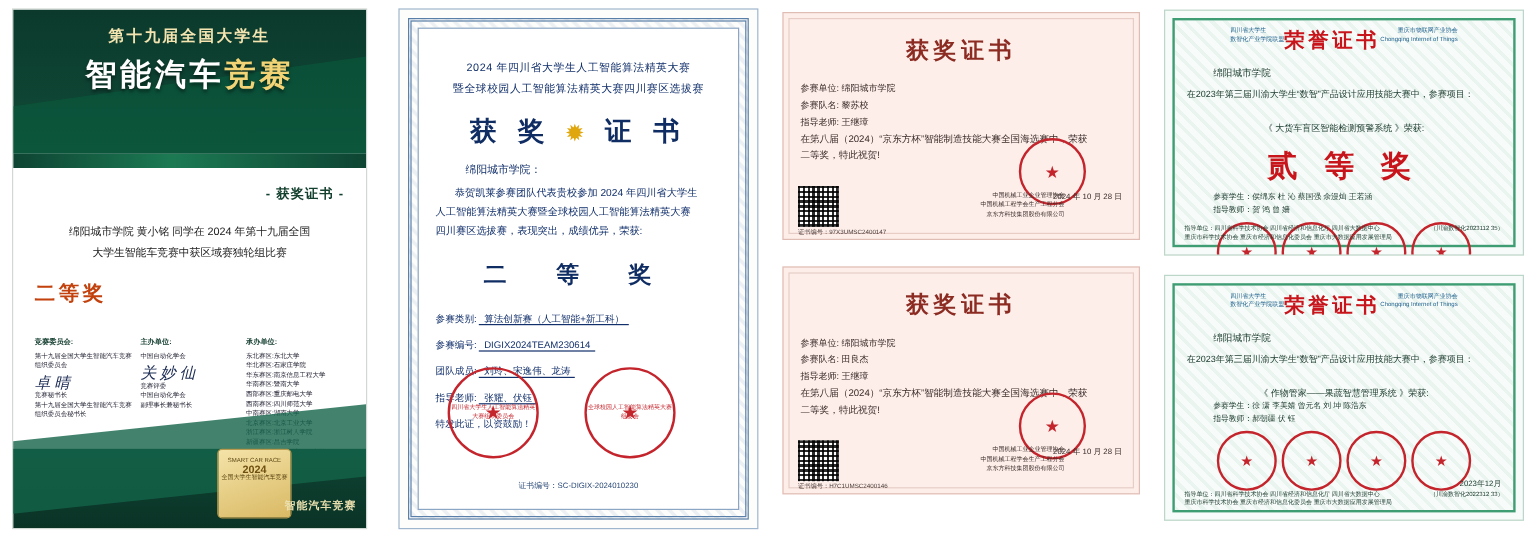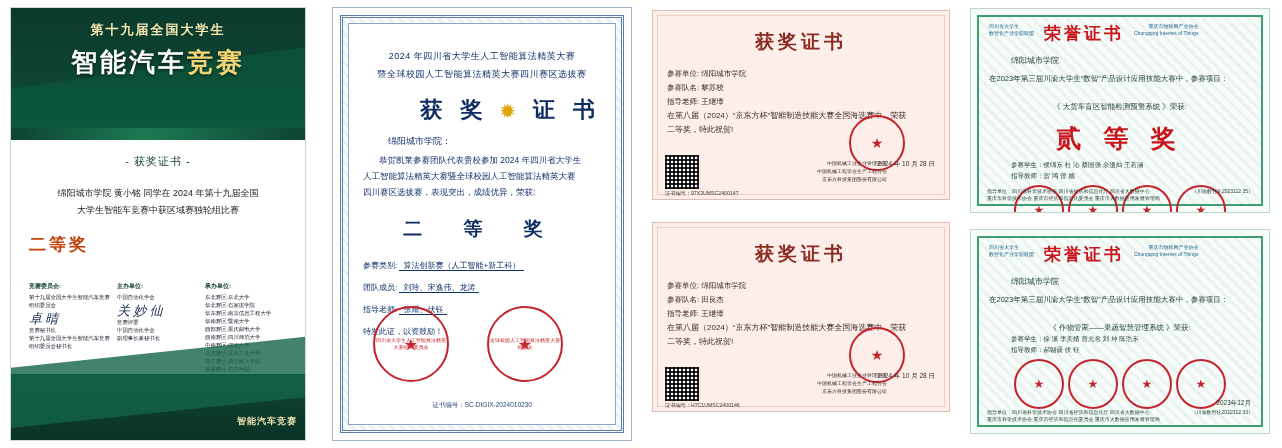--- a/index.html
+++ b/index.html
@@ -43,21 +43,21 @@
     position:relative;text-align:center;color:#ffffff;font-size:26px;
     font-weight:bold;letter-spacing:3px;margin-top:6px;
     text-shadow:0 2px 3px rgba(0,0,0,.45);
   }
   .c1 .t2 em{font-style:normal;color:#f2d375;}
   .c1 .greenband{
     height:12px;background:linear-gradient(90deg,#0e4433,#1c7a53 45%,#0e4433);
   }
   .c1 .body{padding:0 18px;}
   .c1 .sub{
-    text-align:center;font-size:11px;font-weight:normal;color:#14402f;
+    text-align:right;font-size:11px;font-weight:bold;color:#14402f;
     margin:14px 0 16px;letter-spacing:1px;
   }
   .c1 .para{
     text-align:center;font-size:9px;color:#1b1b1b;line-height:17px;
   }
   .c1 .prize{
     text-align:left;font-size:17px;font-weight:bold;color:#c2410c;
     margin:14px 0 4px;letter-spacing:3px;
   }
   .c1 .orgwrap{
@@ -106,21 +106,21 @@
       repeating-linear-gradient(45deg,rgba(90,127,168,.10) 0 3px,transparent 3px 7px);
     padding:5px;
   }
   .c2 .fr2{
     width:100%;height:100%;box-sizing:border-box;border:1px solid #8aa6c4;
     background:#ffffff;padding:10px 14px;position:relative;
   }
   .c2 .l1{text-align:center;font-size:9px;color:#12306b;margin-top:16px;letter-spacing:.5px;}
   .c2 .l2{text-align:center;font-size:9px;color:#12306b;margin-top:5px;letter-spacing:.5px;}
   .c2 .big{
-    text-align:right;font-size:22px;font-weight:bold;color:#102d63;
+    text-align:center;font-size:22px;font-weight:bold;color:#102d63;
     margin:14px 0 6px;letter-spacing:6px;
   }
   .c2 .big .star{color:#e0a60d;font-size:17px;}
   .c2 .rec{font-size:9px;color:#12306b;margin:10px 0 4px;padding-left:25px;}
   .c2 .p{font-size:8.5px;color:#12306b;line-height:16px;text-align:justify;}
   .c2 .p.ind{text-indent:16px;}
   .c2 .grade{
     text-align:center;font-size:19px;font-weight:bold;color:#102d63;
     letter-spacing:18px;margin:16px 0 18px;
   }
@@ -182,21 +182,21 @@
   .c5{
     width:300px;height:205px;background:#f7fbf9;
     border:1px solid #bcd6c9;position:relative;box-sizing:border-box;padding:6px;
   }
   .c5 .hfr{
     width:100%;height:100%;box-sizing:border-box;
     border:2px solid #3f9d74;padding:6px 10px;position:relative;
     background:
       repeating-linear-gradient(45deg,rgba(63,157,116,.07) 0 3px,transparent 3px 8px);
   }
-  .c5 .hhead{display:flex;align-items:flex-start;justify-content:flex-start;gap:10px;}
+  .c5 .hhead{display:flex;align-items:flex-start;justify-content:center;}
   .c5 .hlogo{font-size:5px;color:#1c5f8c;line-height:7px;max-width:74px;}
   .c5 .htitle{
     font-size:17px;font-weight:bold;color:#c8151c;letter-spacing:3px;
     font-family:"Liberation Serif",serif;margin-top:-1px;
   }
   .c5 .school{font-size:8px;color:#1b3a2e;margin:10px 0 6px 22px;}
   .c5 .htxt{font-size:7.5px;color:#1b3a2e;line-height:14px;}
   .c5 .proj{font-size:7.5px;color:#1b3a2e;text-align:center;margin-top:16px;}
   .c5 .grade5{
     text-align:center;font-size:25px;font-weight:bold;color:#c8151c;
@@ -268,20 +268,25 @@
           <div style="white-space:pre-line;margin-top:3px">竞赛组委会主任
 第十九届全国大学生智能汽车竞赛
 组织委员会主任</div>
         </div>
       </div>
 
     </div>
 
     <div class="seal-dark"></div>
     <div class="bottom"></div>
+    <div class="badge">
+      <div>SMART CAR RACE</div>
+      <div class="num">2024</div>
+      <div>全国大学生智能汽车竞赛</div>
+    </div>
     <div class="logo2">智能汽车竞赛</div>
   </div>
 
   <div class="cert c2">
     <div class="fr1">
       <div class="fr2">
         <div class="l1">2024 年四川省大学生人工智能算法精英大赛</div>
         <div class="l2">暨全球校园人工智能算法精英大赛四川赛区选拔赛</div>
         <div class="big">
           <span>获</span>
@@ -294,20 +299,24 @@
         <div class="p ind">恭贺凯莱参赛团队代表贵校参加 2024 年四川省大学生</div>
         <div class="p">人工智能算法精英大赛暨全球校园人工智能算法精英大赛</div>
         <div class="p">四川赛区选拔赛，表现突出，成绩优异，荣获:</div>
         <div class="grade">二  等  奖</div>
 
         <div class="row">
           <span>参赛类别:</span>
           <u>算法创新赛（人工智能+新工科）</u>
         </div>
         <div class="row">
+          <span>参赛编号:</span>
+          <u>DIGIX2024TEAM230614</u>
+        </div>
+        <div class="row">
           <span>团队成员:</span>
           <u>刘玲、宋逸伟、龙涛</u>
         </div>
         <div class="row">
           <span>指导老师:</span>
           <u>张耀、伏钰</u>
         </div>
         <div class="row">特发此证，以资鼓励！</div>
 
         <div class="seals">

